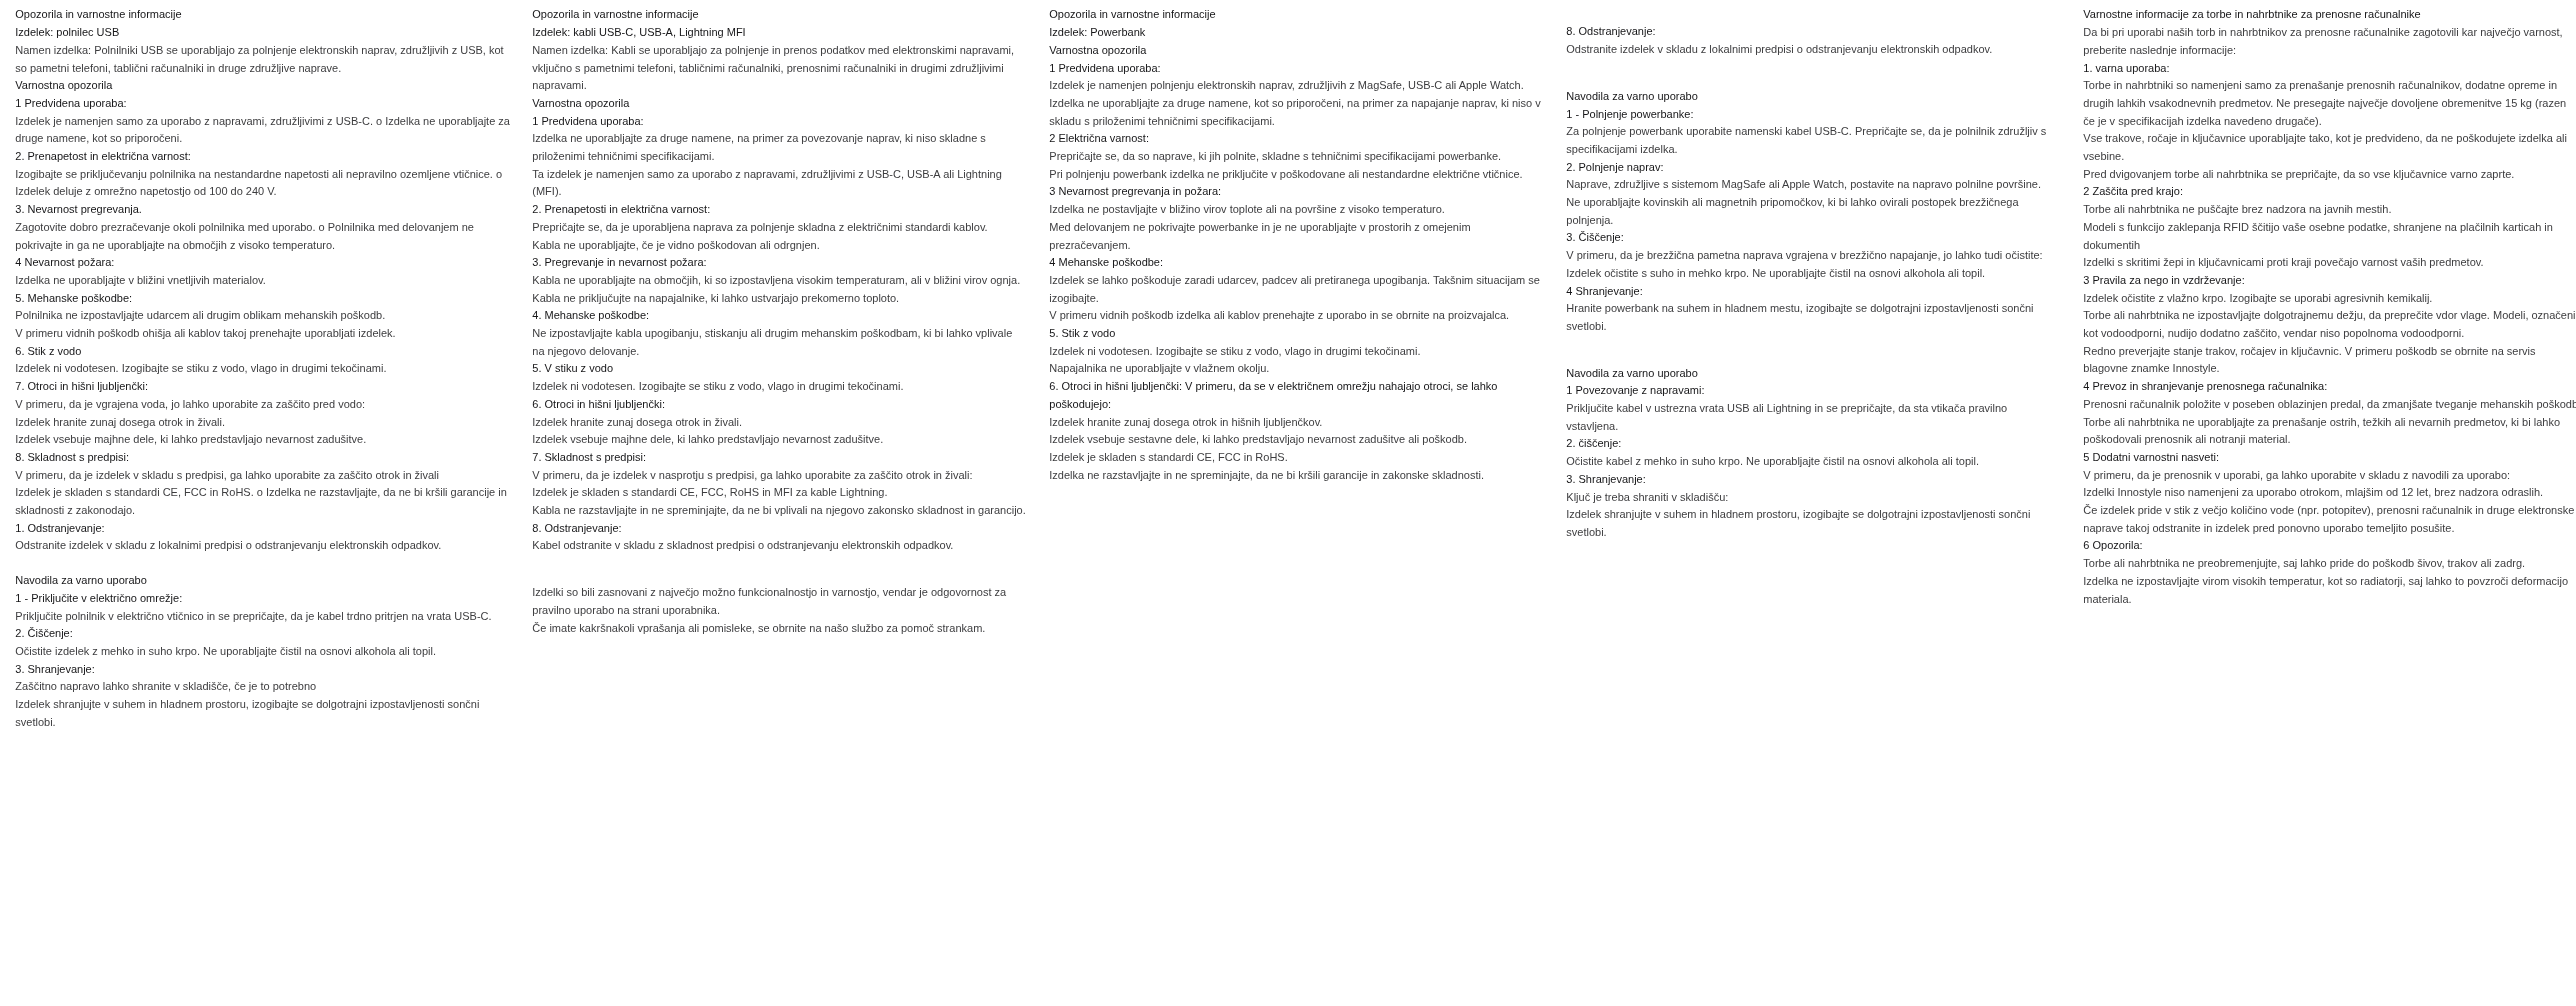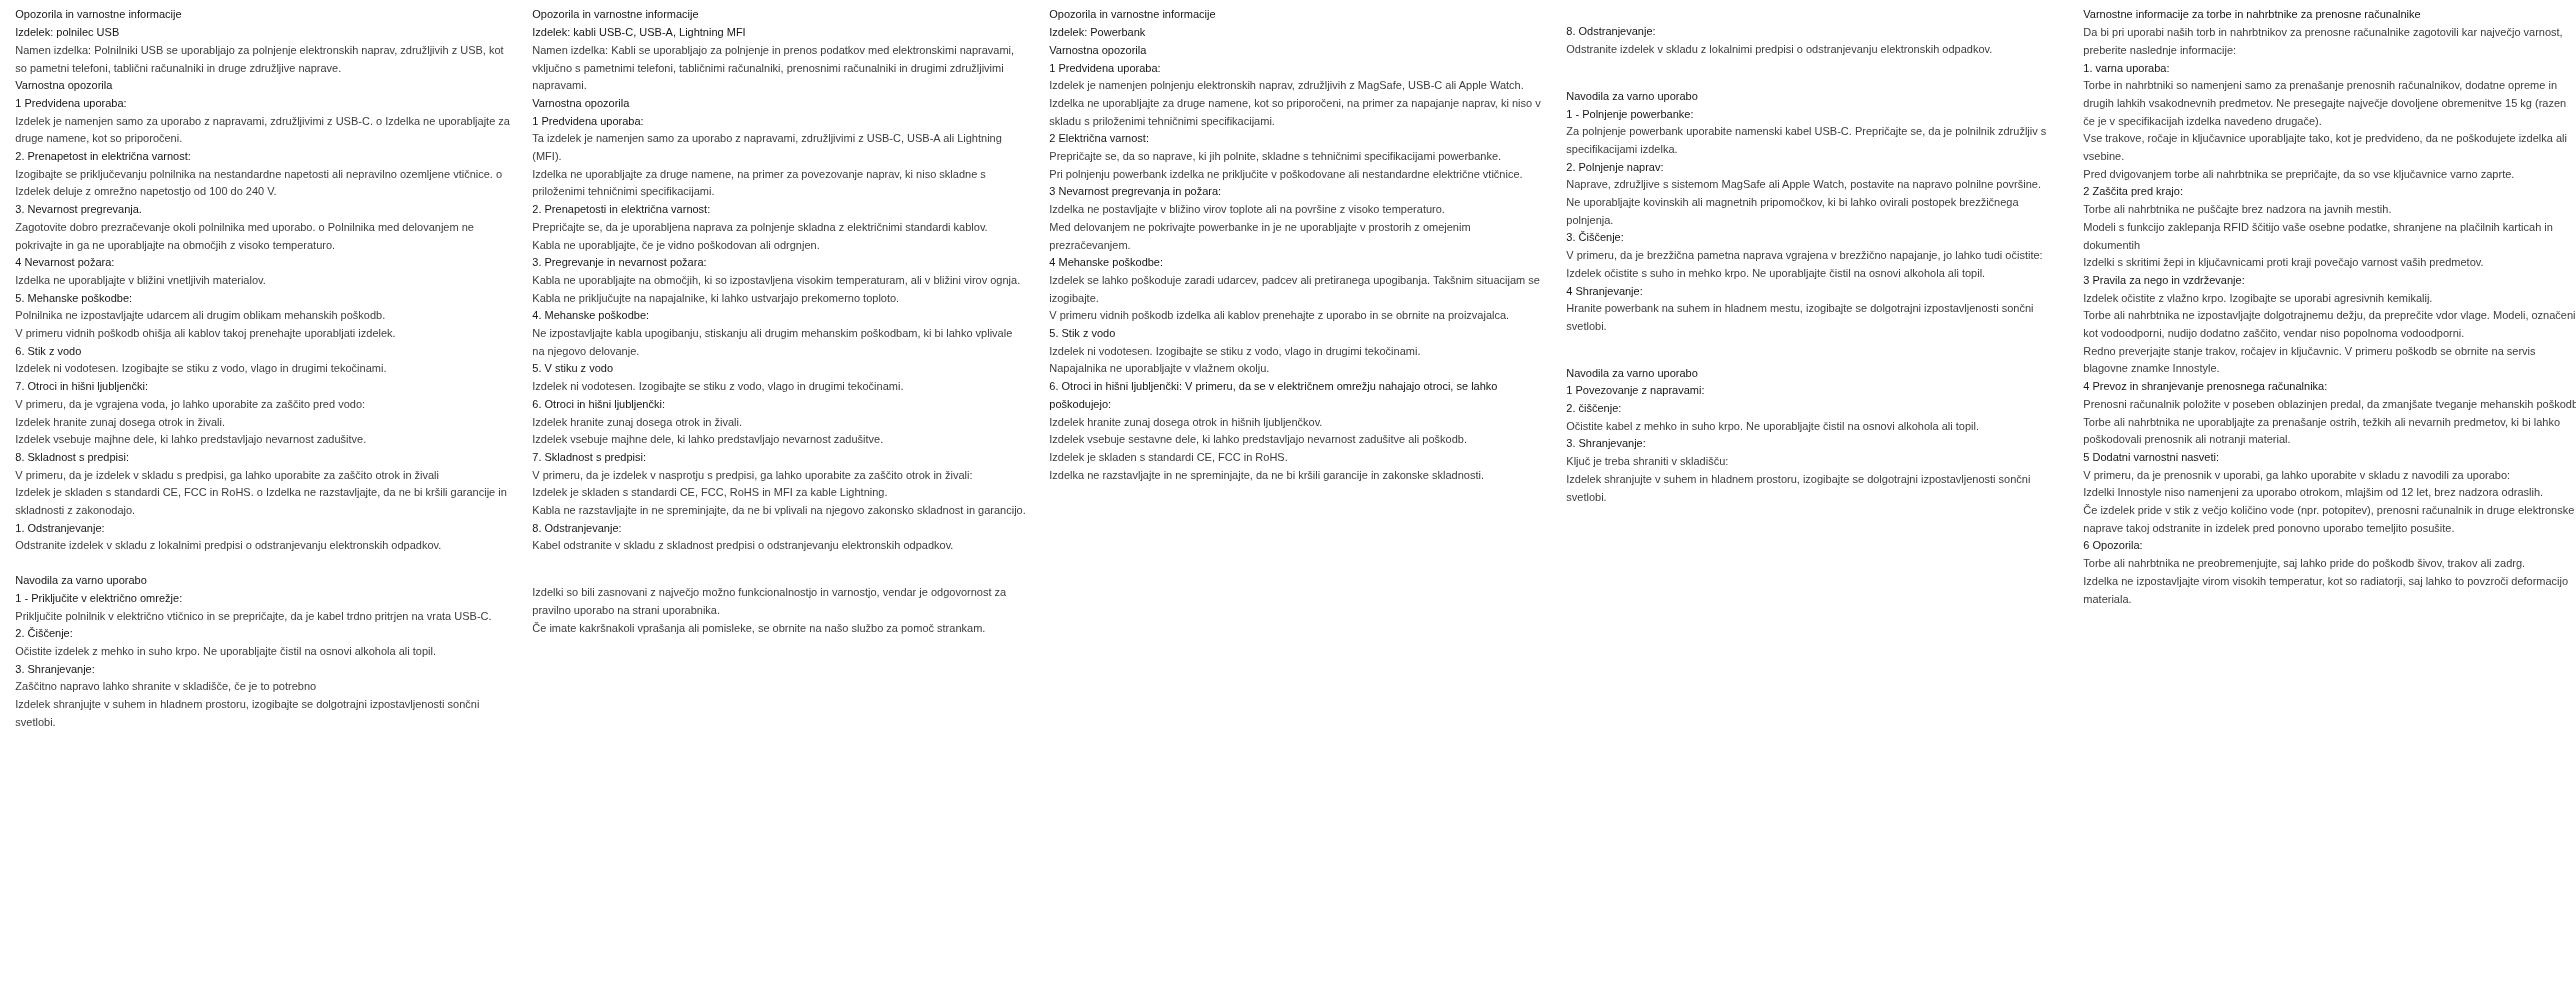--- a/index.html
+++ b/index.html
@@ -82,22 +82,22 @@
       <h3 class="hd">3. Shranjevanje:</h3>
       <p class="para">Zaščitno napravo lahko shranite v skladišče, če je to potrebno</p>
       <p class="para">Izdelek shranjujte v suhem in hladnem prostoru, izogibajte se dolgotrajni izpostavljenosti sončni svetlobi.</p>
     </section>
     <section class="col">
       <h3 class="hd">Opozorila in varnostne informacije</h3>
       <h3 class="hd">Izdelek: kabli USB-C, USB-A, Lightning MFI</h3>
       <p class="para">Namen izdelka: Kabli se uporabljajo za polnjenje in prenos podatkov med elektronskimi napravami, vključno s pametnimi telefoni, tabličnimi računalniki, prenosnimi računalniki in drugimi združljivimi napravami.</p>
       <h3 class="hd">Varnostna opozorila</h3>
       <h3 class="hd">1 Predvidena uporaba:</h3>
+      <p class="para">Izdelka ne uporabljajte za druge namene, na primer za povezovanje naprav, ki niso skladne s priloženimi tehničnimi specifikacijami.</p>
       <p class="para">Ta izdelek je namenjen samo za uporabo z napravami, združljivimi z USB-C, USB-A ali Lightning (MFI).</p>
-      <p class="para">Izdelka ne uporabljajte za druge namene, na primer za povezovanje naprav, ki niso skladne s priloženimi tehničnimi specifikacijami.</p>
       <h3 class="hd">2. Prenapetosti in električna varnost:</h3>
       <p class="para">Prepričajte se, da je uporabljena naprava za polnjenje skladna z električnimi standardi kablov.</p>
       <p class="para">Kabla ne uporabljajte, če je vidno poškodovan ali odrgnjen.</p>
       <h3 class="hd">3. Pregrevanje in nevarnost požara:</h3>
       <p class="para">Kabla ne uporabljajte na območjih, ki so izpostavljena visokim temperaturam, ali v bližini virov ognja.</p>
       <p class="para">Kabla ne priključujte na napajalnike, ki lahko ustvarjajo prekomerno toploto.</p>
       <h3 class="hd">4. Mehanske poškodbe:</h3>
       <p class="para">Ne izpostavljajte kabla upogibanju, stiskanju ali drugim mehanskim poškodbam, ki bi lahko vplivale na njegovo delovanje.</p>
       <h3 class="hd">5. V stiku z vodo</h3>
       <p class="para">Izdelek ni vodotesen. Izogibajte se stiku z vodo, vlago in drugimi tekočinami.</p>
@@ -147,20 +147,21 @@
       <h3 class="hd">2. Polnjenje naprav:</h3>
       <p class="para">Naprave, združljive s sistemom MagSafe ali Apple Watch, postavite na napravo polnilne površine.</p>
       <p class="para">Ne uporabljajte kovinskih ali magnetnih pripomočkov, ki bi lahko ovirali postopek brezžičnega polnjenja.</p>
       <h3 class="hd">3. Čiščenje:</h3>
       <p class="para">V primeru, da je brezžična pametna naprava vgrajena v brezžično napajanje, jo lahko tudi očistite:</p>
       <p class="para">Izdelek očistite s suho in mehko krpo. Ne uporabljajte čistil na osnovi alkohola ali topil.</p>
       <h3 class="hd">4 Shranjevanje:</h3>
       <p class="para">Hranite powerbank na suhem in hladnem mestu, izogibajte se dolgotrajni izpostavljenosti sončni svetlobi.</p>
       <h3 class="hd gap-lg">Navodila za varno uporabo</h3>
       <h3 class="hd">1 Povezovanje z napravami:</h3>
+      <p class="para">Priključite kabel v ustrezna vrata USB ali Lightning in se prepričajte, da sta vtikača pravilno vstavljena.</p>
       <h3 class="hd">2. čiščenje:</h3>
       <p class="para">Očistite kabel z mehko in suho krpo. Ne uporabljajte čistil na osnovi alkohola ali topil.</p>
       <h3 class="hd">3. Shranjevanje:</h3>
       <p class="para">Ključ je treba shraniti v skladišču:</p>
       <p class="para">Izdelek shranjujte v suhem in hladnem prostoru, izogibajte se dolgotrajni izpostavljenosti sončni svetlobi.</p>
     </section>
     <section class="col">
       <h3 class="hd">Varnostne informacije za torbe in nahrbtnike za prenosne računalnike</h3>
       <p class="para">Da bi pri uporabi naših torb in nahrbtnikov za prenosne računalnike zagotovili kar največjo varnost, preberite naslednje informacije:</p>
       <h3 class="hd">1. varna uporaba:</h3>

